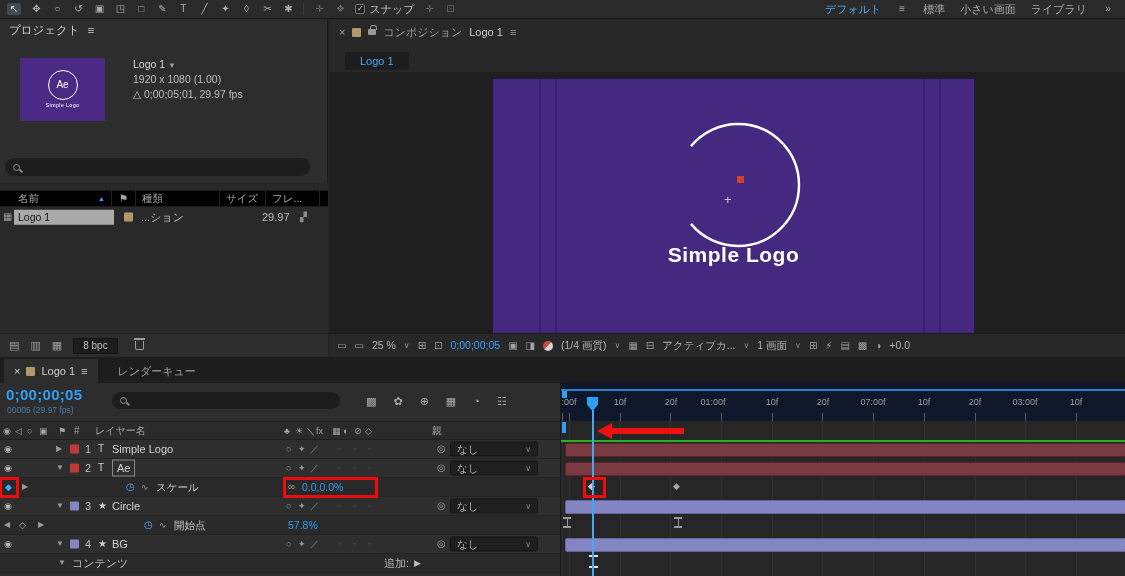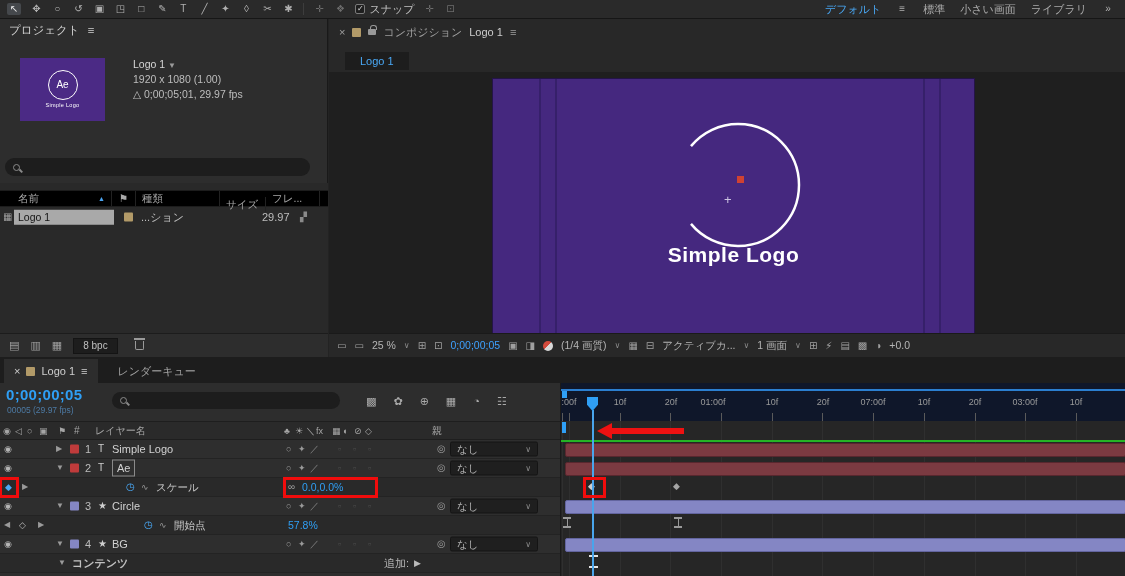--- a/index.html
+++ b/index.html
@@ -44,21 +44,21 @@
   .search-glyph::after { content:""; position:absolute; width:4px; height:1.5px; background:#8a8a8a;
                          transform:rotate(45deg); right:-3.5px; bottom:-1.5px; }
   .pp-list { position:absolute; left:0; top:164px; width:328px; height:150px; background:#292929; }
   .pp-cols { position:absolute; left:0; top:171px; width:328px; height:17px; background:#000000;
              border-top:1px solid #1c1c1c; border-bottom:1px solid #1c1c1c;
              display:flex; font-size:10.5px; color:#a9a9a9; }
   .pc { border-right:1px solid #222; height:100%; display:flex; align-items:center; padding-left:6px; position:relative; }
   .pc.name { width:112px; padding-left:18px; }
   .pc.tag { width:24px; justify-content:center; padding-left:0; }
   .pc.type { width:84px; }
-  .pc.size { width:46px;margin-top:6px; }
+  .pc.size { width:46px; }
   .pc.fr { width:54px; }
   .sort-tri { position:absolute; right:6px; color:#4aa3f0; font-size:7px; }
   .pp-row { position:absolute; left:0; top:189px; width:328px; height:18px; }
   .pp-row span { position:absolute; top:50%; transform:translateY(-50%); }
   .pr-icon { left:3px; color:#9f9f9f; font-size:10px; }
   .pr-name { left:14px; width:100px; background:#a9a9a9; color:#141414; padding:2px 4px; font-size:10.5px; }
   .pr-chip { left:124px; width:9px; height:9px; background:#b29a68; border-radius:1px; }
   .pr-type { left:141px; color:#bdbdbd; }
   .pr-fr { left:262px; color:#bdbdbd; }
   .pr-net { left:300px; color:#8a8a8a; font-size:9px; }
@@ -148,21 +148,21 @@
   .p-nav-prev { left:4px; color:#9a9a9a; font-size:8px; }
   .p-nav-dia { left:19px; color:#b5b5b5; font-size:9px; }
   .p-nav-next { left:22px; color:#9a9a9a; font-size:8px; }
   .p-nav-next2 { left:38px; color:#9a9a9a; font-size:8px; }
   .p-stop { color:#49a8f5; font-size:10px; }
   .p-graph { color:#9a9a9a; font-size:9px; }
   .p-name { color:#c7c7c7; font-size:10.5px; }
   .p-link { left:288px; color:#9a9a9a; font-size:10px; }
   .p-val { color:#2f9ff5; font-size:10.5px; }
   .ct-twirl { left:58px; color:#9a9a9a; font-size:8px; }
-  .ct-name { left:72px; color:#c0c0c0;font-weight:bold; }
+  .ct-name { left:72px; color:#c0c0c0; }
   .ct-add { left:384px; color:#b5b5b5; }
   .ct-add-btn { left:414px; color:#bbbbbb; font-size:9px; }
 
   .tl-rcontent { position:absolute; left:560px; top:38px; width:565px; height:155px; background:#262626;
                  border-left:1px solid #1a1a1a; overflow:hidden; }
   .gridlines { position:absolute; left:0; top:0; width:565px; height:155px;
                background:repeating-linear-gradient(90deg,rgba(255,255,255,.045) 0 1px,transparent 1px 50.7px);
                background-position:8px 0; }
   .in-tick { position:absolute; left:1px; top:1px; width:4px; height:11px; background:#2f9ff5; }
   .green-line { position:absolute; left:0; top:19px; width:565px; height:2px; background:#25b425; }

